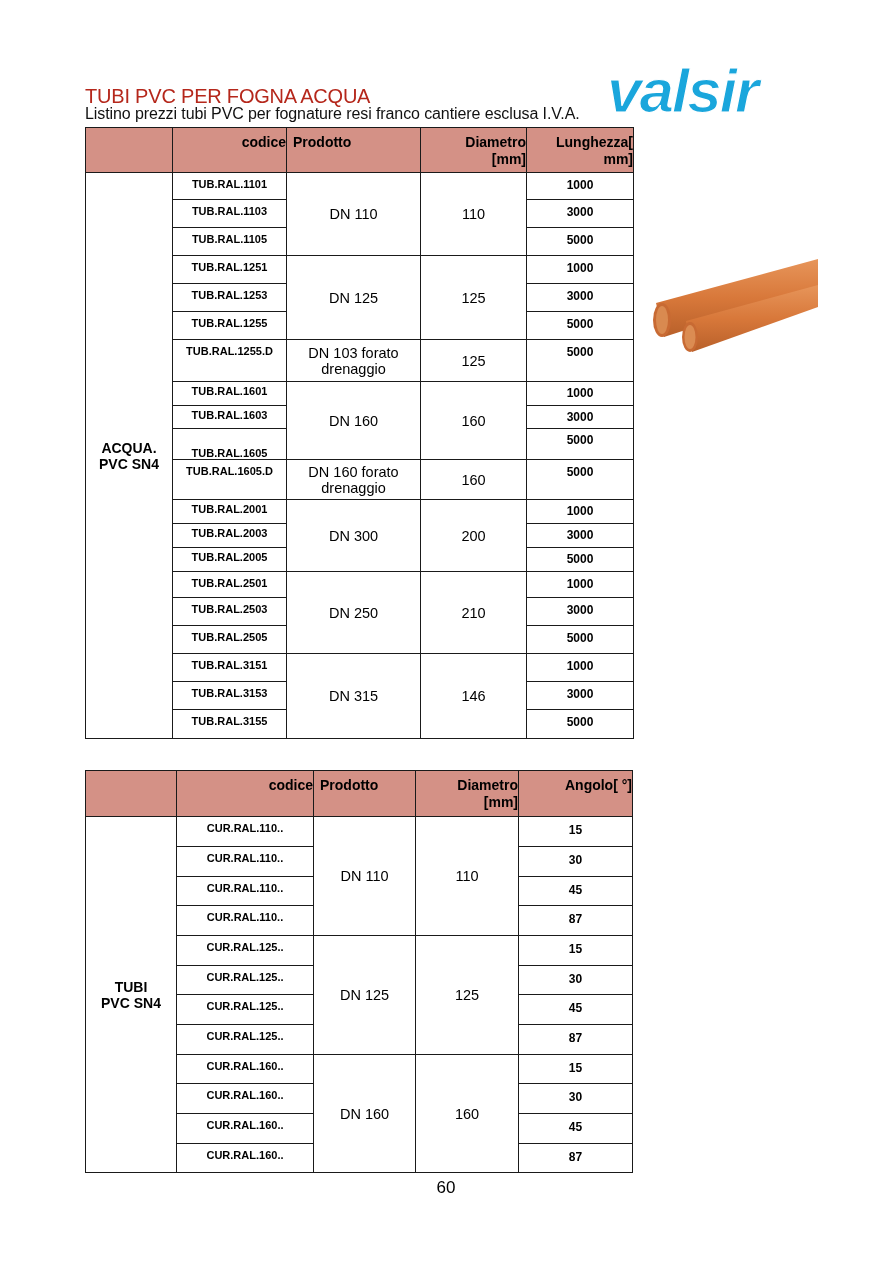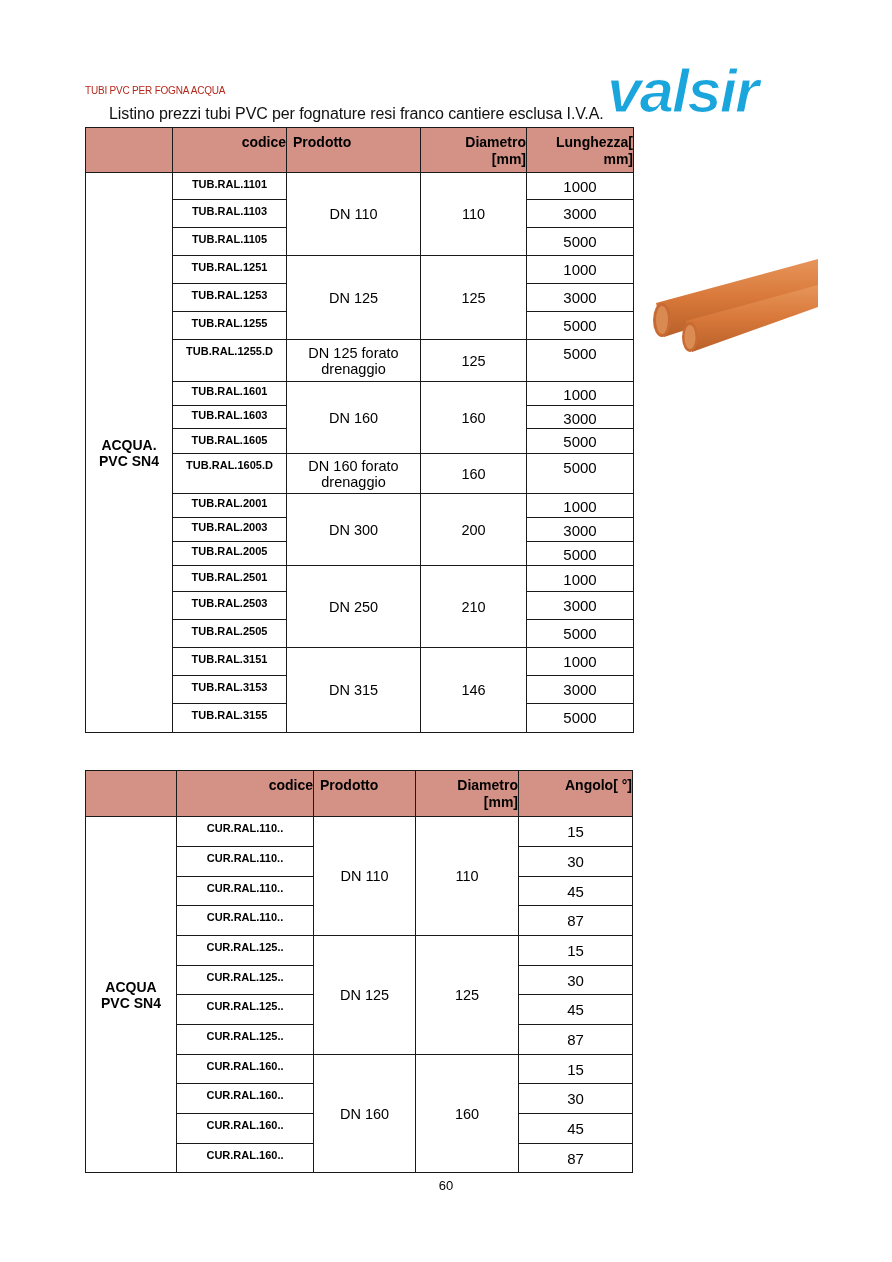--- a/index.html
+++ b/index.html
@@ -1,36 +1,36 @@
 <!DOCTYPE html>
 <html><head>
   <meta charset="utf-8">
   <style>
     html, body { margin: 0; padding: 0; background: #ffffff; }
     body { width: 892px; height: 1262px; position: relative; overflow: hidden; font-family: "Liberation Sans", sans-serif; color: #000; }
-    .title { position: absolute; left: 85px; top: 85px; font-size: 10px; color: #b5271b; letter-spacing: -0.2px; }
-    .subtitle { position: absolute; left: 85px; top: 105px; font-size: 16px; color: #111; letter-spacing: -0.1px; margin-left: 24px; }
+    .title { position: absolute; left: 85px; top: 85px; font-size: 20px; color: #b5271b; letter-spacing: -0.2px; }
+    .subtitle { position: absolute; left: 85px; top: 105px; font-size: 16px; color: #111; letter-spacing: -0.1px; }
     .logo { position: absolute; left: 605px; top: 62px; width: 215px; height: 60px; }
     .pipe-img { position: absolute; left: 648px; top: 255px; width: 170px; height: 100px; }
 
     .tbl { position: absolute; border-collapse: collapse; table-layout: fixed; }
     .tbl td, .tbl th { border: 1.5px solid #1a1a1a; padding: 0; }
     .tbl th { background: #d49186; font-weight: bold; font-size: 14px; vertical-align: top; padding-top: 6px; line-height: 17px; }
     .tbl th.left { text-align: left; padding-left: 6px; }
     .tbl th.center { text-align: right; }
     .tbl td.group { font-weight: bold; font-size: 14px; text-align: center; line-height: 16px; vertical-align: middle; }
     .tbl td.code { font-weight: bold; font-size: 11px; text-align: center; vertical-align: top; padding-top: 5px; }
     .tbl td.prod { font-size: 14.5px; text-align: center; vertical-align: middle; line-height: 16px; }
     .tbl td.diam { font-size: 14.5px; text-align: center; vertical-align: middle; }
-    .tbl td.val { font-size: 15px; text-align: center; vertical-align: top; padding-top: 5px; }
+    .tbl td.val { font-size: 12px; text-align: center; vertical-align: top; padding-top: 5px; font-weight: bold; }
 
     #t1 { left: 85px; top: 127px; width: 548px; }
     #t2 { left: 85px; top: 770px; width: 547px; }
 
-    .page-num { position: absolute; left: 0; width: 892px; top: 1178px; text-align: center; font-size: 13px; }
+    .page-num { position: absolute; left: 0; width: 892px; top: 1178px; text-align: center; font-size: 17px; }
     .page-num span { position: relative; left: 0; }
   </style>
 </head>
 <body>
 
 <div class="title">TUBI PVC PER FOGNA ACQUA</div>
 <div class="subtitle">Listino prezzi tubi PVC per fognature resi franco cantiere esclusa I.V.A.</div>
 
 <svg class="logo" viewBox="0 0 215 60">
   <text x="2" y="50" font-family="Liberation Sans, sans-serif" font-size="62" font-weight="bold" font-style="italic" fill="#1aa6dc" stroke="#ffffff" stroke-width="1.2" letter-spacing="-2">valsir</text>
@@ -94,36 +94,36 @@
     <tr style="height:28px">
       <td class="code">TUB.RAL.1253</td>
       <td class="val">3000</td>
     </tr>
     <tr style="height:28px">
       <td class="code">TUB.RAL.1255</td>
       <td class="val">5000</td>
     </tr>
     <tr style="height:42px">
       <td class="code">TUB.RAL.1255.D</td>
-      <td class="prod"><span>DN 125 forato</span><br><span>drenaggio</span></td>
+      <td class="prod"><span>DN 103 forato</span><br><span>drenaggio</span></td>
       <td class="diam">125</td>
       <td class="val">5000</td>
     </tr>
     <tr style="height:24px">
       <td class="code" style="padding-top:3px">TUB.RAL.1601</td>
       <td class="prod" rowspan="3">DN 160</td>
       <td class="diam" rowspan="3">160</td>
       <td class="val" style="padding-top:4px">1000</td>
     </tr>
     <tr style="height:23px">
       <td class="code" style="padding-top:3px">TUB.RAL.1603</td>
       <td class="val" style="padding-top:4px">3000</td>
     </tr>
     <tr style="height:25px">
-      <td class="code" style="padding-top:5px">TUB.RAL.1605</td>
+      <td class="code" style="padding-top:18px">TUB.RAL.1605</td>
       <td class="val" style="padding-top:4px">5000</td>
     </tr>
     <tr style="height:40px">
       <td class="code">TUB.RAL.1605.D</td>
       <td class="prod"><span>DN 160 forato</span><br><span>drenaggio</span></td>
       <td class="diam">160</td>
       <td class="val">5000</td>
     </tr>
     <tr style="height:24px">
       <td class="code" style="padding-top:3px">TUB.RAL.2001</td>
@@ -182,21 +182,21 @@
     <tr style="height:46px">
       <th></th>
       <th class="center">codice</th>
       <th class="left">Prodotto</th>
       <th class="center"><span>Diametro</span><br><span>[mm]</span></th>
       <th class="center">Angolo[ °]</th>
     </tr>
   </thead>
   <tbody>
     <tr style="height:30px">
-      <td class="group" rowspan="12"><span>ACQUA</span><br><span>PVC SN4</span></td>
+      <td class="group" rowspan="12"><span>TUBI</span><br><span>PVC SN4</span></td>
       <td class="code">CUR.RAL.110..</td>
       <td class="prod" rowspan="4">DN 110</td>
       <td class="diam" rowspan="4">110</td>
       <td class="val" style="padding-top:6px">15</td>
     </tr>
     <tr style="height:30px">
       <td class="code">CUR.RAL.110..</td>
       <td class="val" style="padding-top:6px">30</td>
     </tr>
     <tr style="height:29px">

